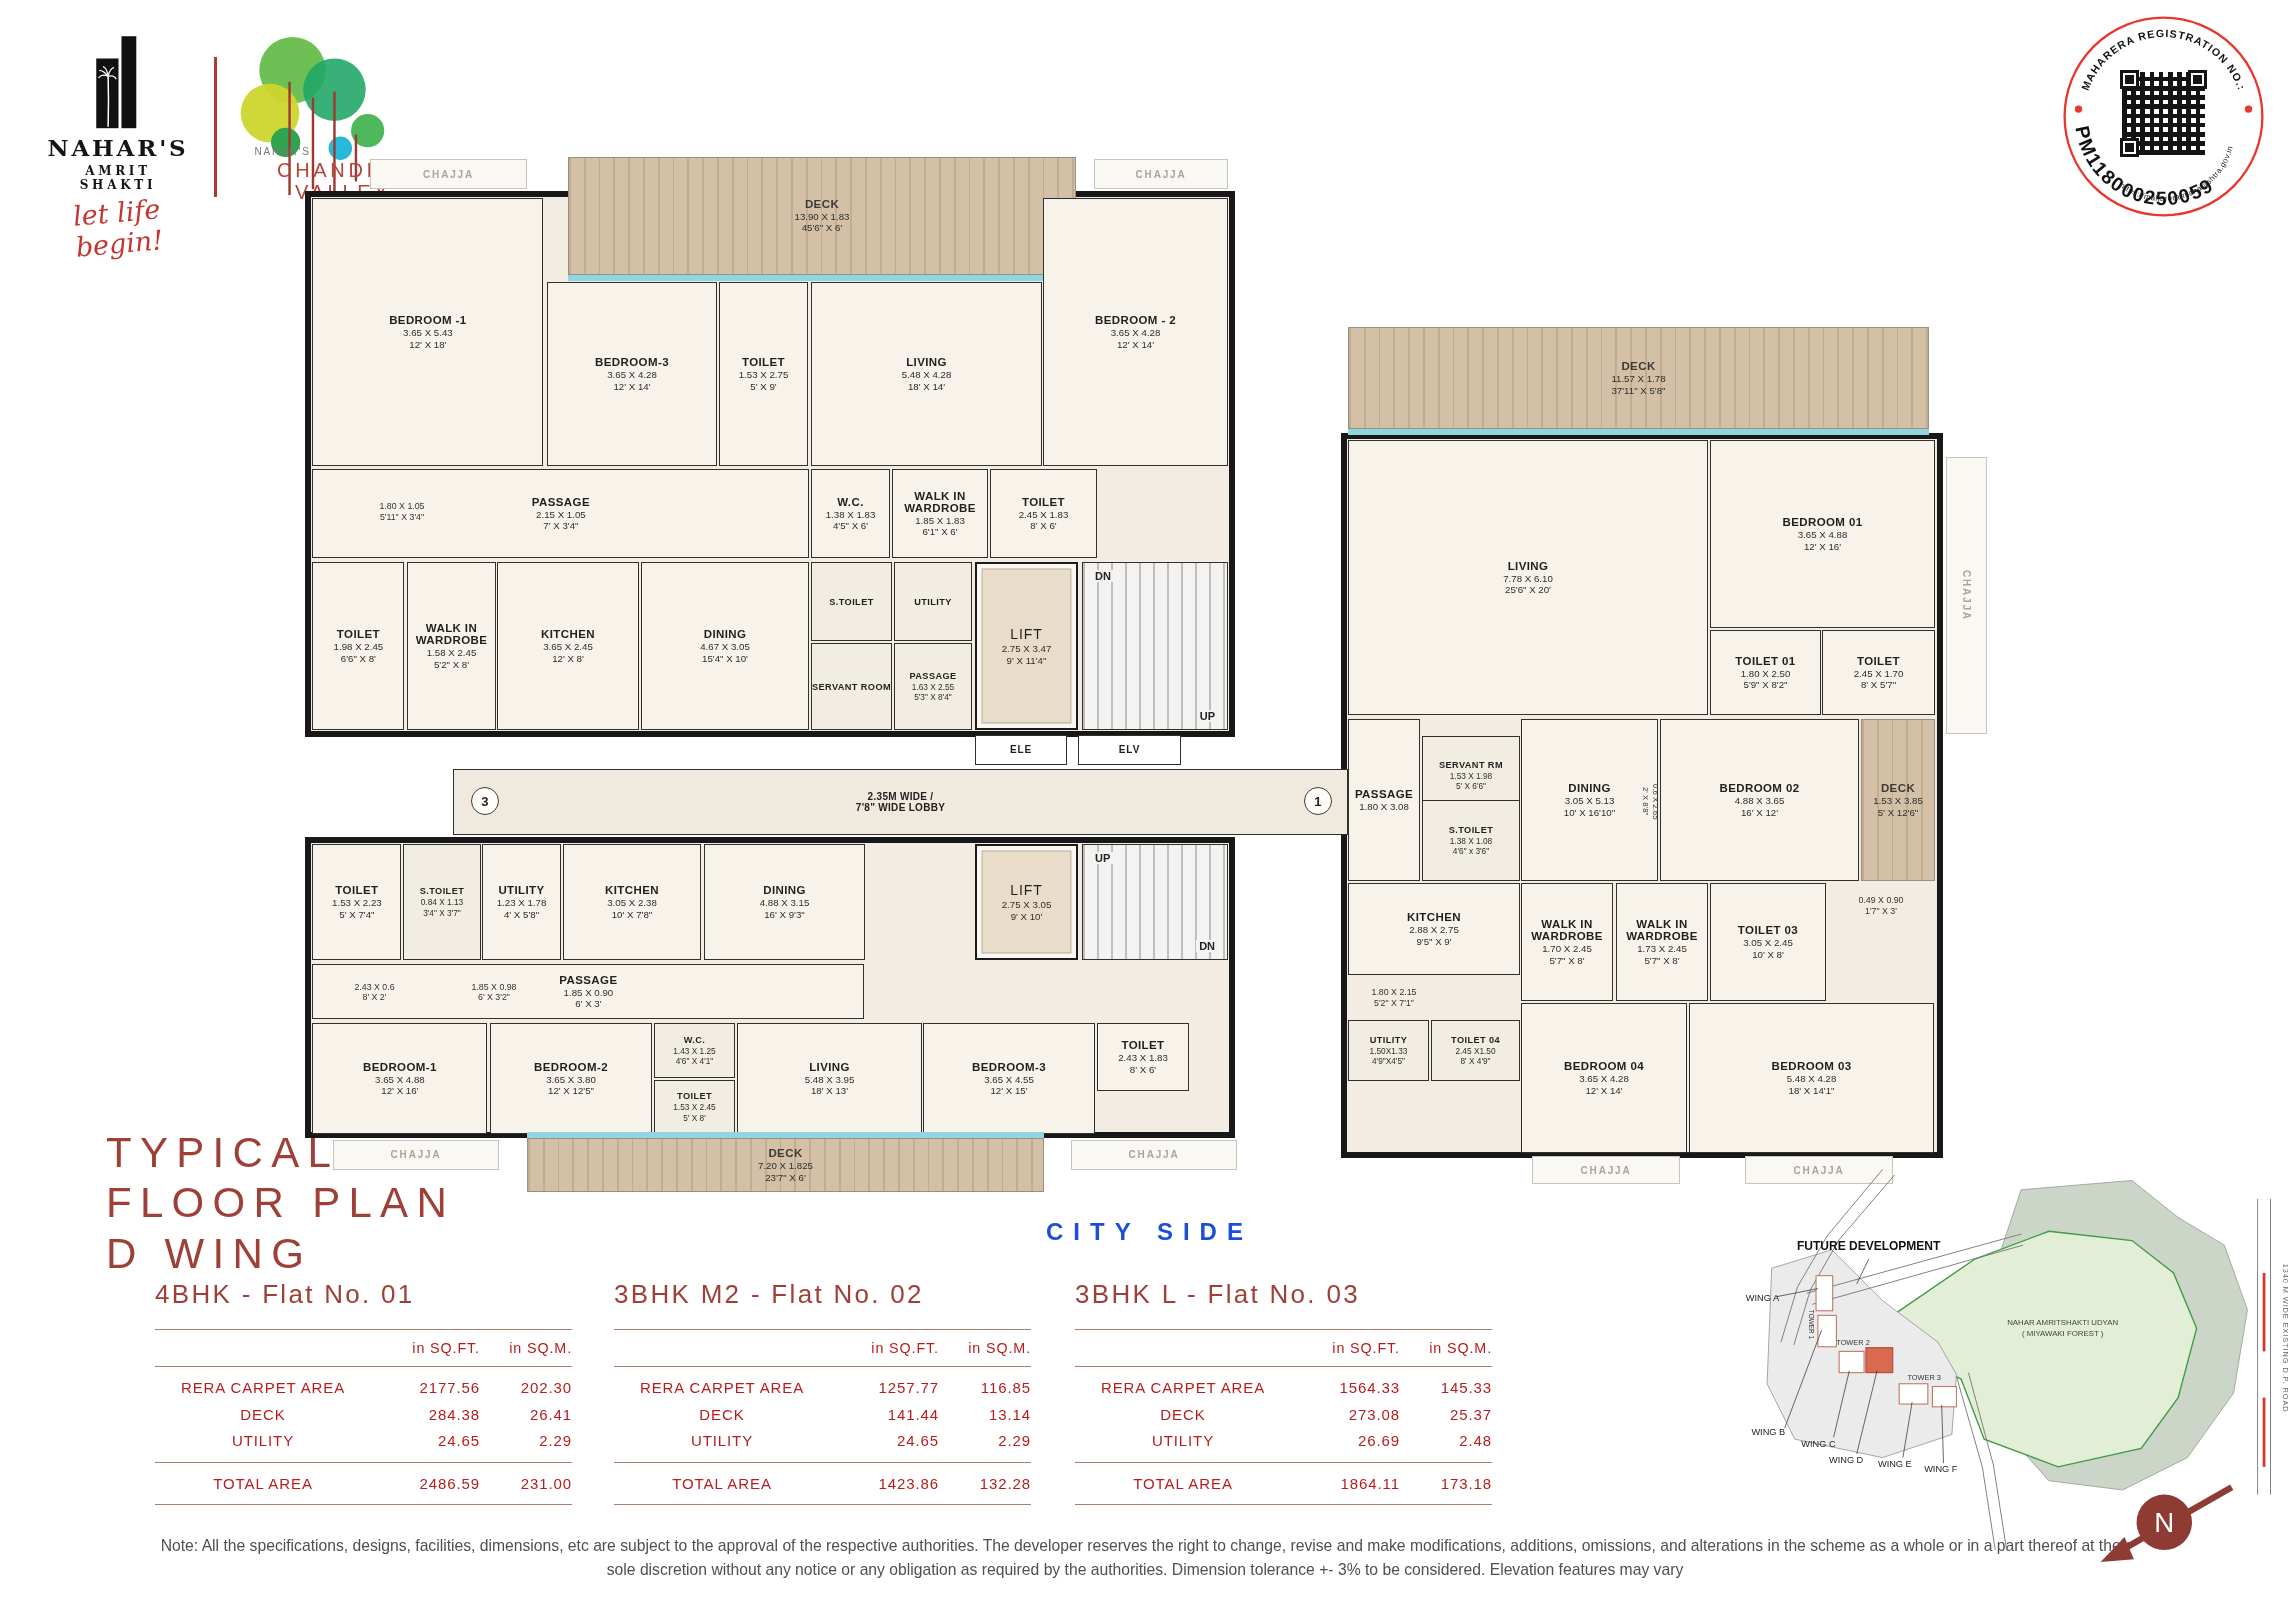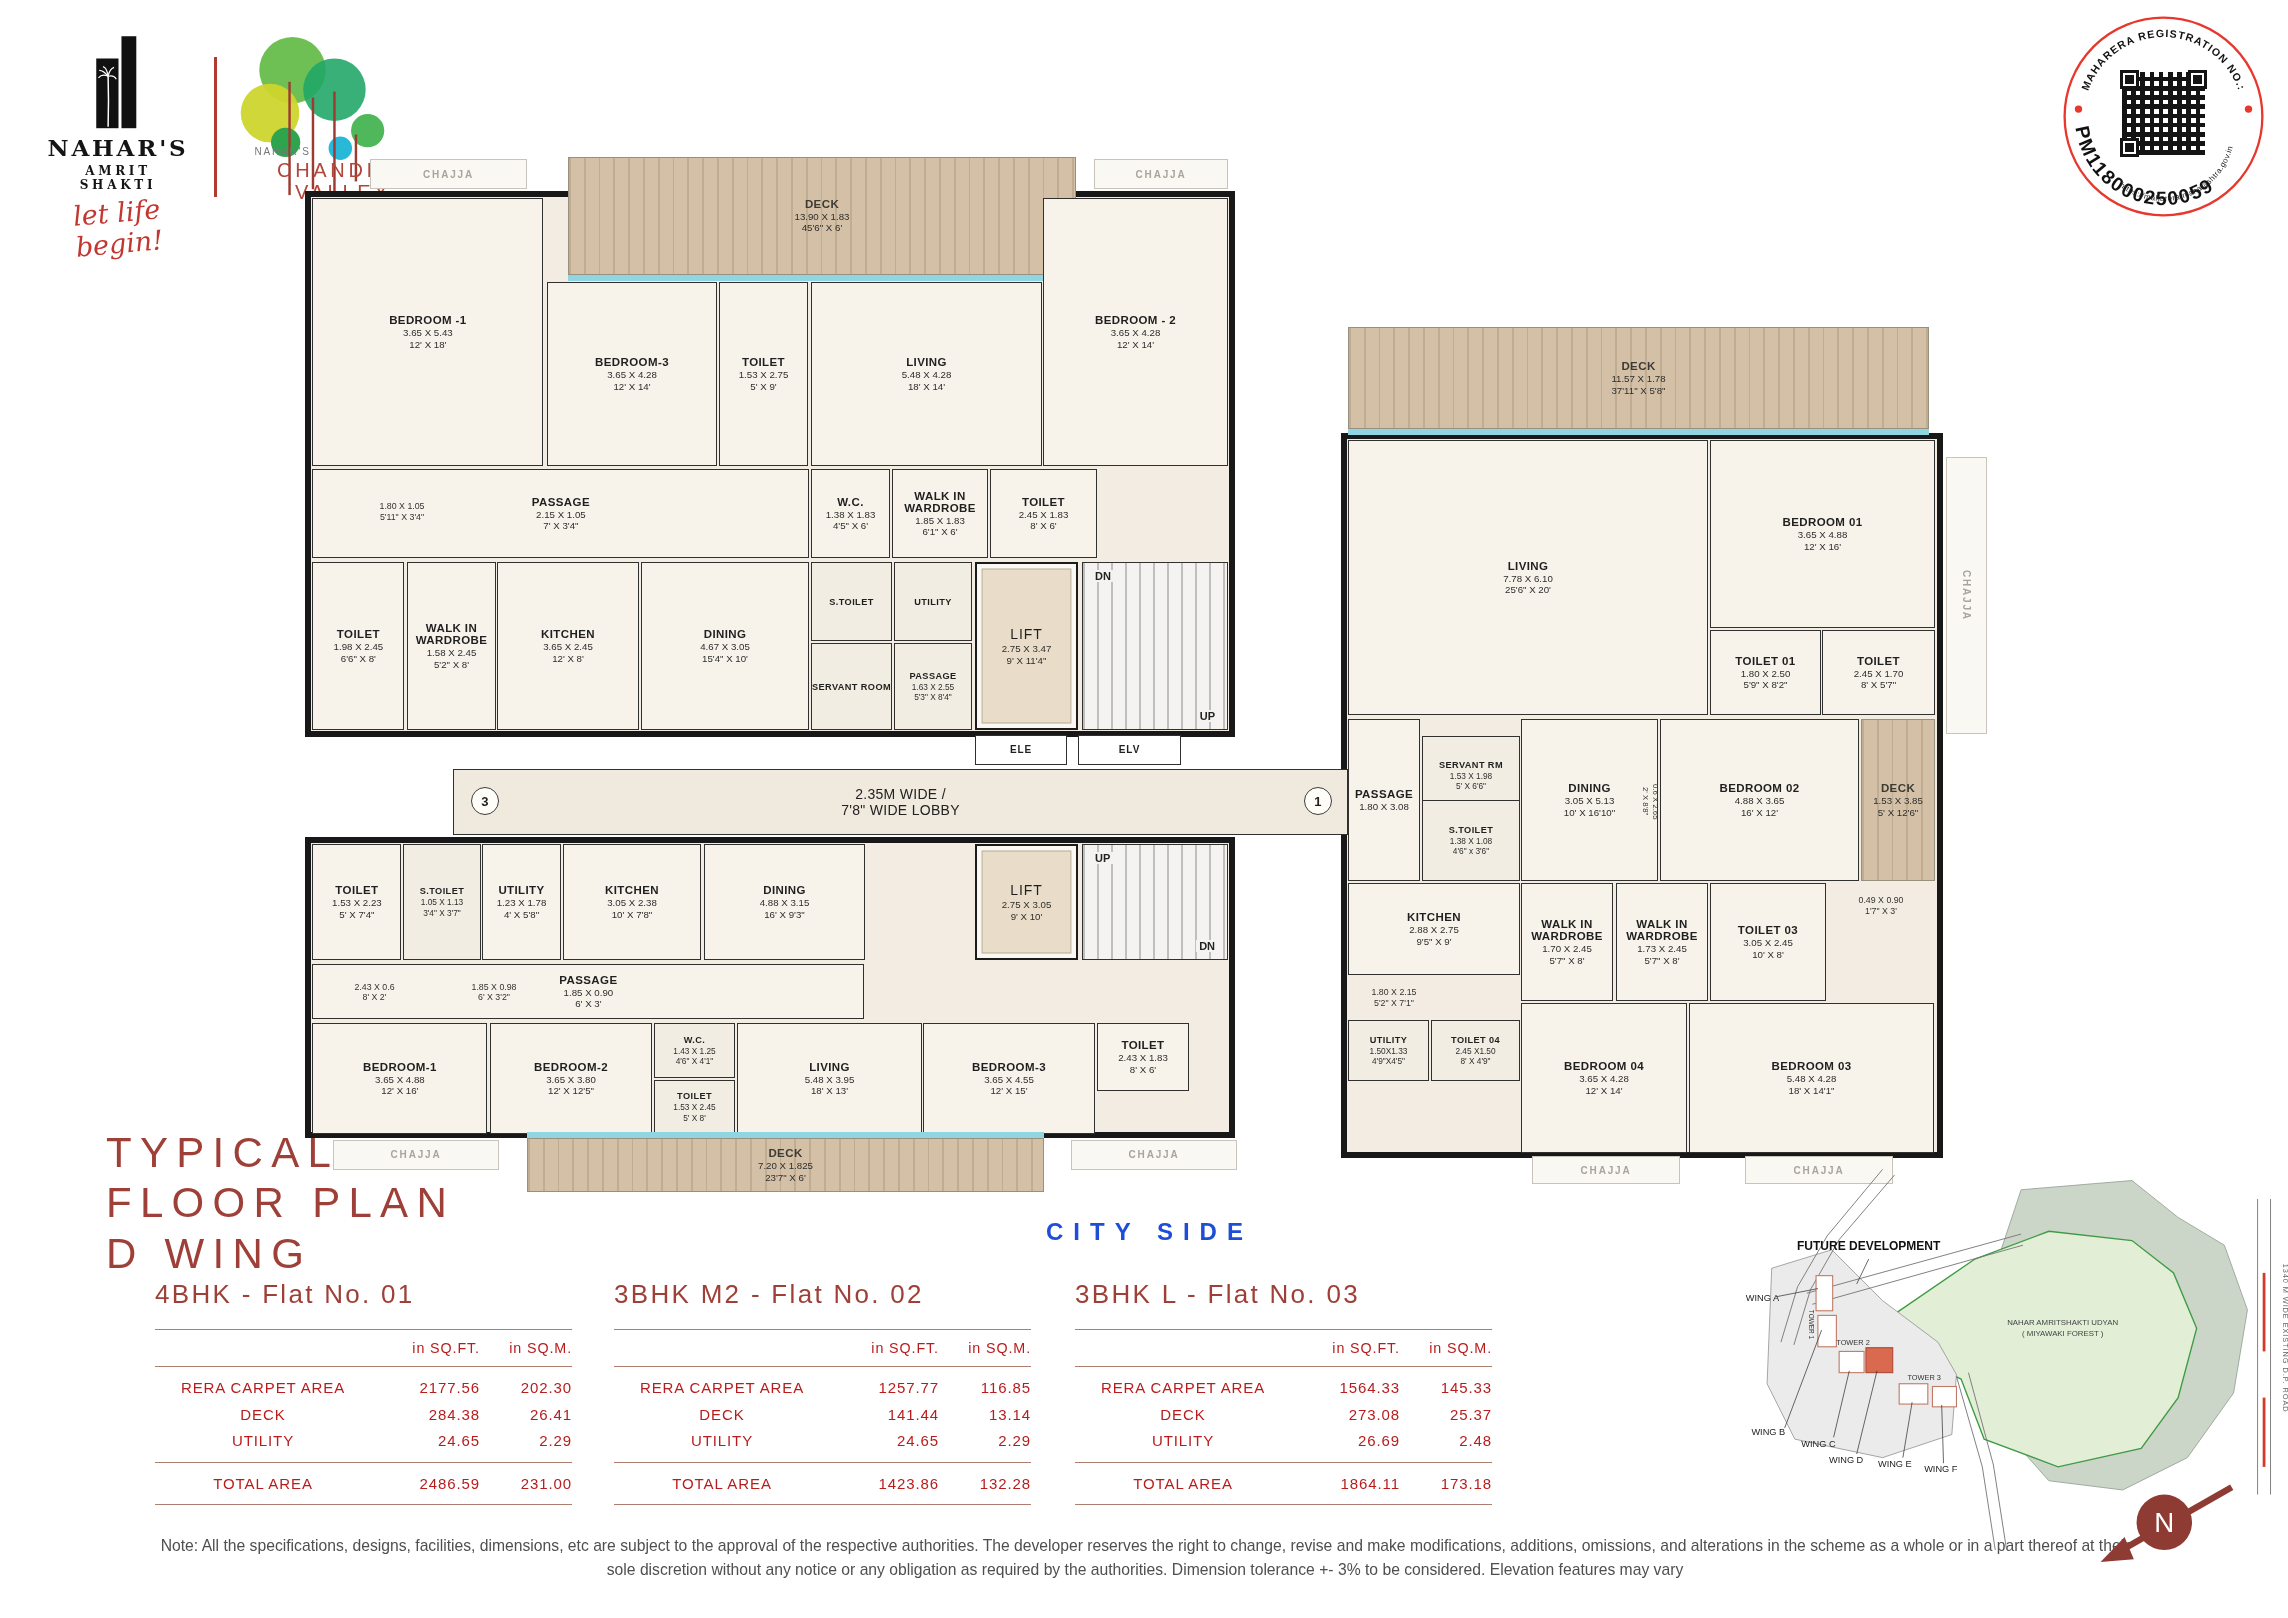--- a/index.html
+++ b/index.html
@@ -50,21 +50,21 @@
           border:1.8px solid #97907f}
   .t-deck .rn{color:#3d3a34}
   .t-lift{background:#e9ddc9;border:2.8px solid #1b1b1b;box-shadow:inset 0 0 0 4.6px #fbf8f3,inset 0 0 0 5.5px #b2a996}
   .t-lift .rn{font-size:14px;font-weight:400;letter-spacing:0.9px}
   .t-stair{background:repeating-linear-gradient(90deg,#bfbfbf 0 1.8px,#f4f3f1 1.8px 14px);border:1.8px solid #30302e}
   .t-stair .d1{position:absolute;top:7.4px;left:9.2px;font-size:11px;font-weight:700;background:#f4f3f1;padding:0 2.8px}
   .t-stair .d2{position:absolute;bottom:7.4px;right:9.2px;font-size:11px;font-weight:700;background:#f4f3f1;padding:0 2.8px}
   .t-ele{background:#fff;border:1.8px solid #30302e}
   .t-ele .rn{font-size:10px;font-weight:600;letter-spacing:0.9px}
   .t-lobby{background:#f0eade;border:1.8px solid #30302e}
-  .t-lobby .rn,.t-lobby .rm{font-size:14px;font-weight:400;color:#222;letter-spacing:0.3px}
+  .t-lobby .rn,.t-lobby .rm{font-size:10px;font-weight:700;color:#222;letter-spacing:0.3px}
   .t-chajja,.t-chajja-v{background:#faf8f3;border:1.8px solid #c9c4bb}
   .t-chajja .rn,.t-chajja-v .rn{color:#a9a49c;font-weight:600;font-size:10px;letter-spacing:1.8px}
   .t-chajja-v{writing-mode:vertical-rl}
   .t-dim{background:none;border:none}
   .t-dim .rm,.t-dim .ri{font-size:8.8px;color:#333}
   .t-dimv{background:none;border:none;writing-mode:vertical-rl}
   .t-dimv .rm,.t-dimv .ri{font-size:7.8px;color:#333}
   .t-num{background:#fffdf8;border:1.8px solid #3c3c3c;border-radius:50%}
   .t-num .rn{font-size:13px;font-weight:600}
   .t-win{background:#8fd5e2;border:none}
@@ -285,21 +285,21 @@
     <div class="pr t-num" style="left: 295px; top: 692px; width: 28px; height: 28px;">
       <span class="rn">2</span>
     </div>
     <div class="pr t-room" style="left: 7.4px; top: 692px; width: 89px; height: 116px;">
       <span class="rn">TOILET</span>
       <span class="rm">1.53 X 2.23</span>
       <span class="ri">5' X 7'4"</span>
     </div>
     <div class="pr t-svc" style="left: 98px; top: 692px; width: 78px; height: 116px;">
       <span class="rn">S.TOILET</span>
-      <span class="rm">1.05 X 1.13</span>
+      <span class="rm">0.84 X 1.13</span>
       <span class="ri">3'4" X 3'7"</span>
     </div>
     <div class="pr t-room" style="left: 177px; top: 692px; width: 79px; height: 116px;">
       <span class="rn">UTILITY</span>
       <span class="rm">1.23 X 1.78</span>
       <span class="ri">4' X 5'8"</span>
     </div>
     <div class="pr t-room" style="left: 258px; top: 692px; width: 138px; height: 116px;">
       <span class="rn">KITCHEN</span>
       <span class="rm">3.05 X 2.38</span>

